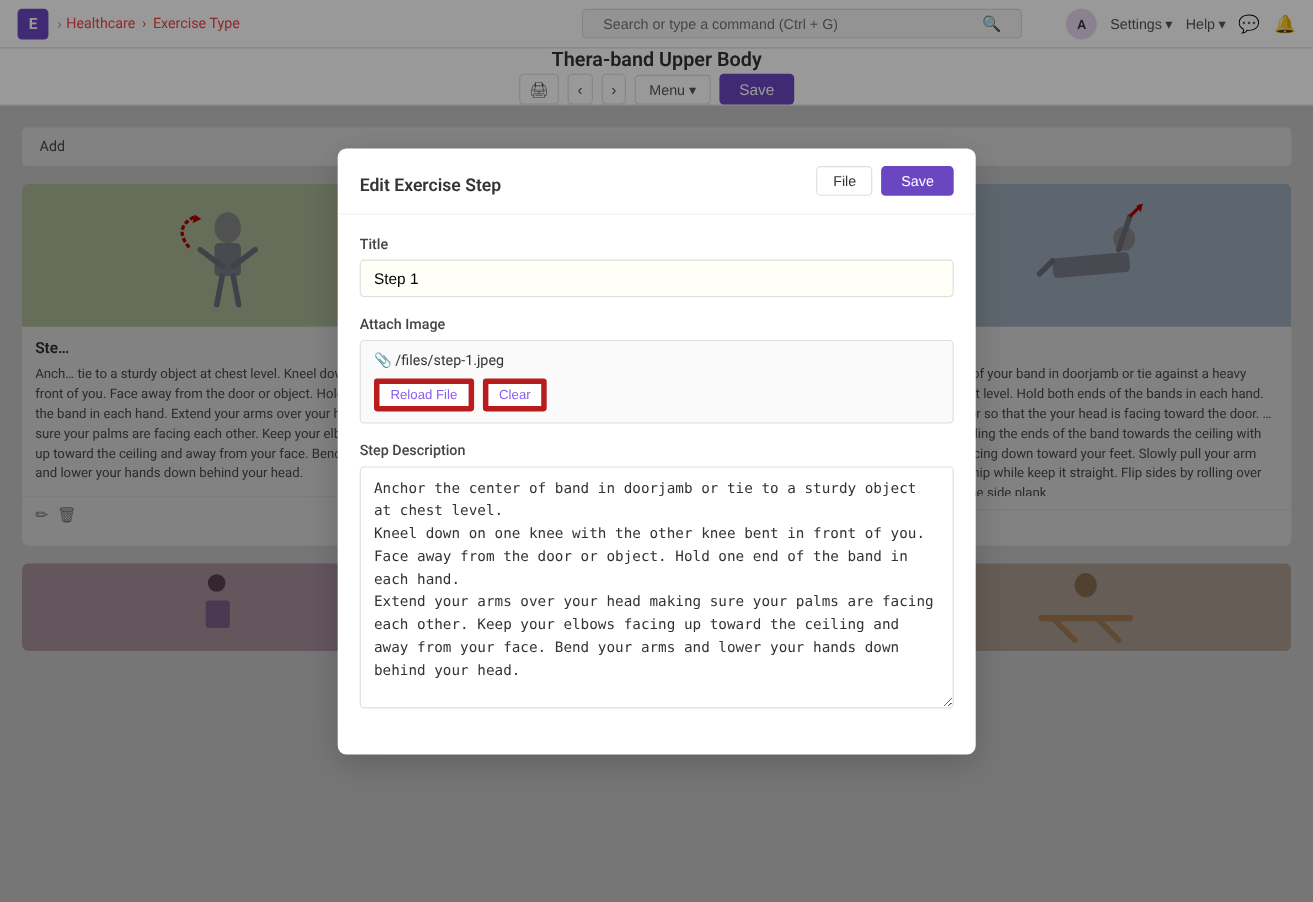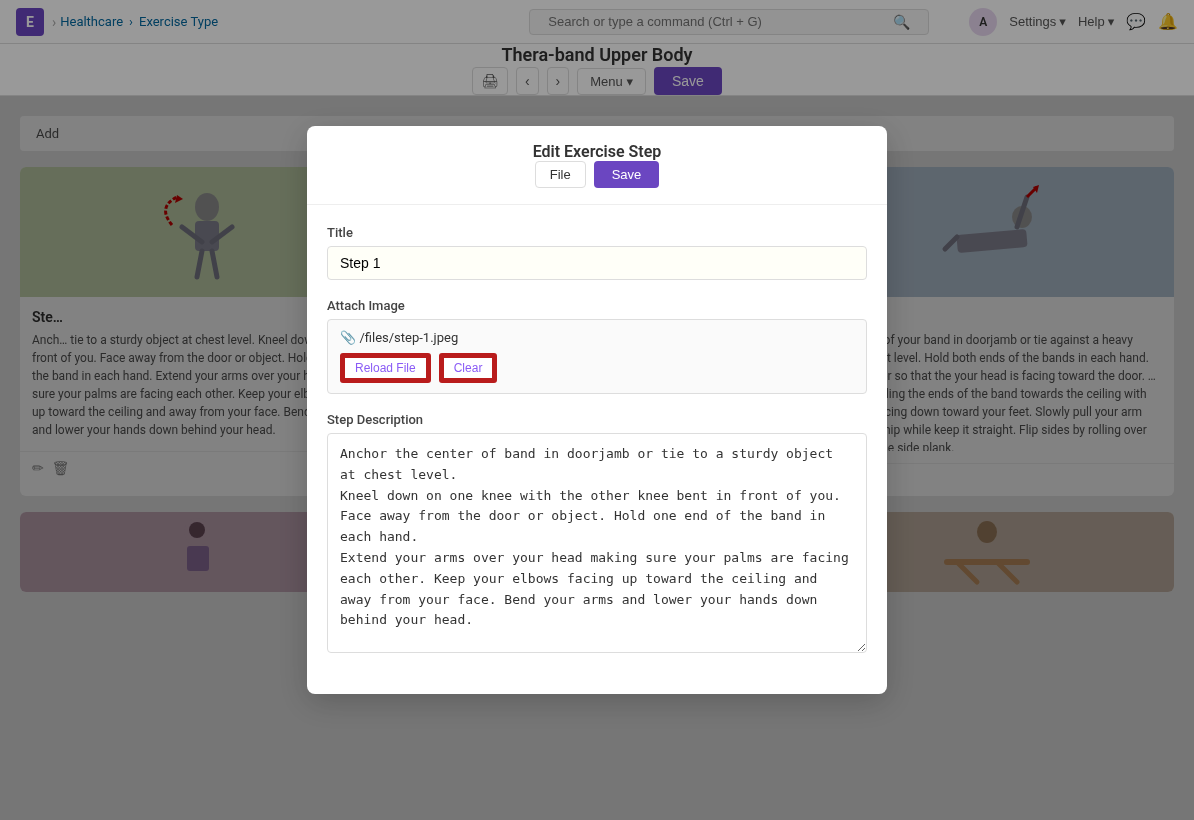--- a/index.html
+++ b/index.html
@@ -31,21 +31,21 @@
       color: #fff;
       border-radius: 4px;
       display: flex; align-items: center; justify-content: center;
       font-weight: bold; font-size: 14px;
       margin-right: 8px;
     }
     .nav-breadcrumb {
       display: flex; align-items: center; gap: 6px;
       color: #666; font-size: 13px;
     }
-    .nav-breadcrumb span { color: #0369a1; text-align: center; }
+    .nav-breadcrumb span { color: #ef4444; text-align: center; }
     .nav-search {
       flex: 1;
       margin: 0 24px;
       display: flex; align-items: center;
       background: #f5f5f5;
       border: 1px solid #ddd;
       border-radius: 4px;
       padding: 4px 18px;
       max-width: 400px;
       margin-left: auto;
@@ -178,25 +178,24 @@
       background: #fff;
       border-radius: 8px;
       width: 580px;
       max-height: 680px;
       box-shadow: 0 8px 32px rgba(0,0,0,0.2);
       overflow: hidden;
     }
 
     .modal-header {
       display: flex;
-      align-items: center;
+      align-items: flex-end;
       justify-content: space-between;
       padding: 16px 20px;
       border-bottom: 1px solid #eee;
-      flex-direction: column;
     }
     .modal-title {
       font-size: 16px;
       font-weight: 600;
       color: #333;
     }
     .modal-header-actions {
       display: flex; gap: 8px;
     }
     .modal-close-btn {

